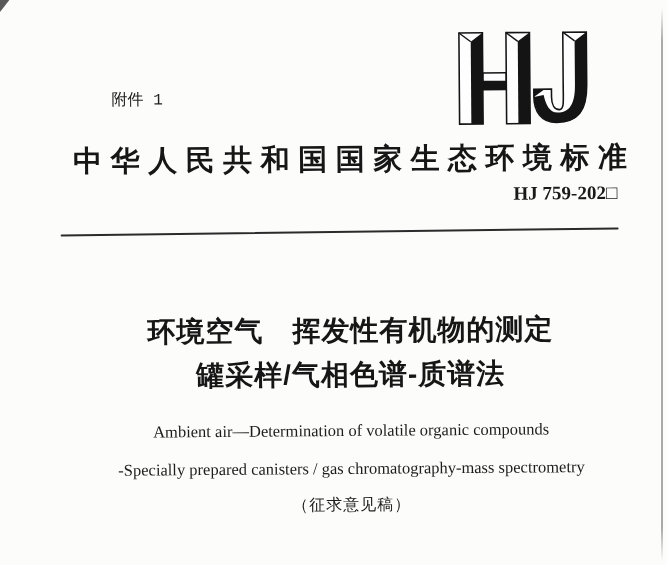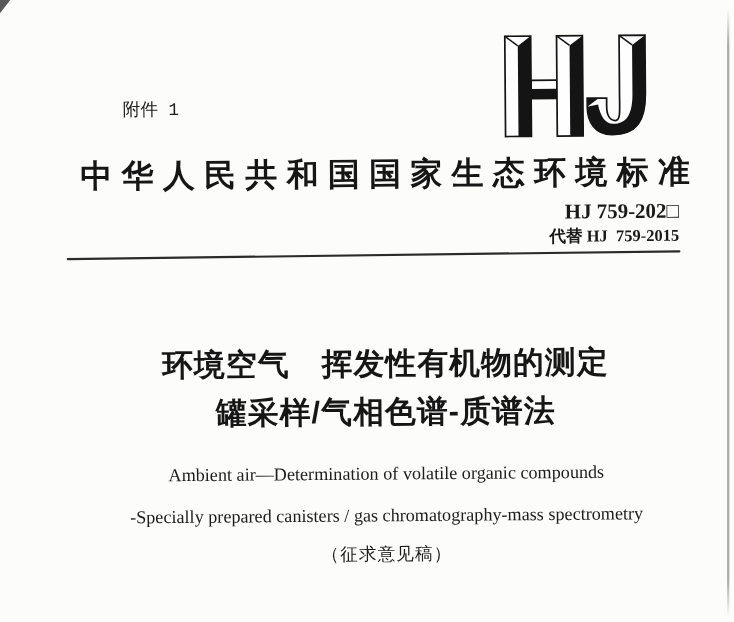--- a/index.html
+++ b/index.html
@@ -134,21 +134,20 @@
       <path d="M112,4 L136,4 L136,58 C136,84 127,96 105,96 C89,96 82,84 82,70 L82,62 L100,62 L100,70 C100,78 103,83 108,83 C113,83 112,74 112,58 Z" fill="#fefefe" stroke="#141414" stroke-width="1.6"></path>
 
       <path d="M124,13 L136,4 L136,58 C136,86 127,96 105,96 C90,96 83,85 82,70 L92,68 C94,78 98,86 106,86 C118,86 124,78 124,58 Z" fill="#141414"></path>
       <path d="M112,4 L124,13" fill="none" stroke="#141414" stroke-width="1.4"></path>
 
       <polygon points="82,62 93,62 82,70" fill="#141414"></polygon>
     </svg>
 
     <div class="stdnum">
       <div class="num">HJ 759-202□</div>
-      <div class="replaces">代替 HJ  759-2015</div>
     </div>
 
     <div class="rule"></div>
 
     <div class="tb-line cn1">环境空气　挥发性有机物的测定</div>
     <div class="tb-line cn2">罐采样/气相色谱-质谱法</div>
     <div class="tb-line en1">Ambient air—Determination of volatile organic compounds</div>
     <div class="tb-line en2">-Specially prepared canisters / gas chromatography-mass spectrometry</div>
     <div class="tb-line draft">（征求意见稿）</div>
 

